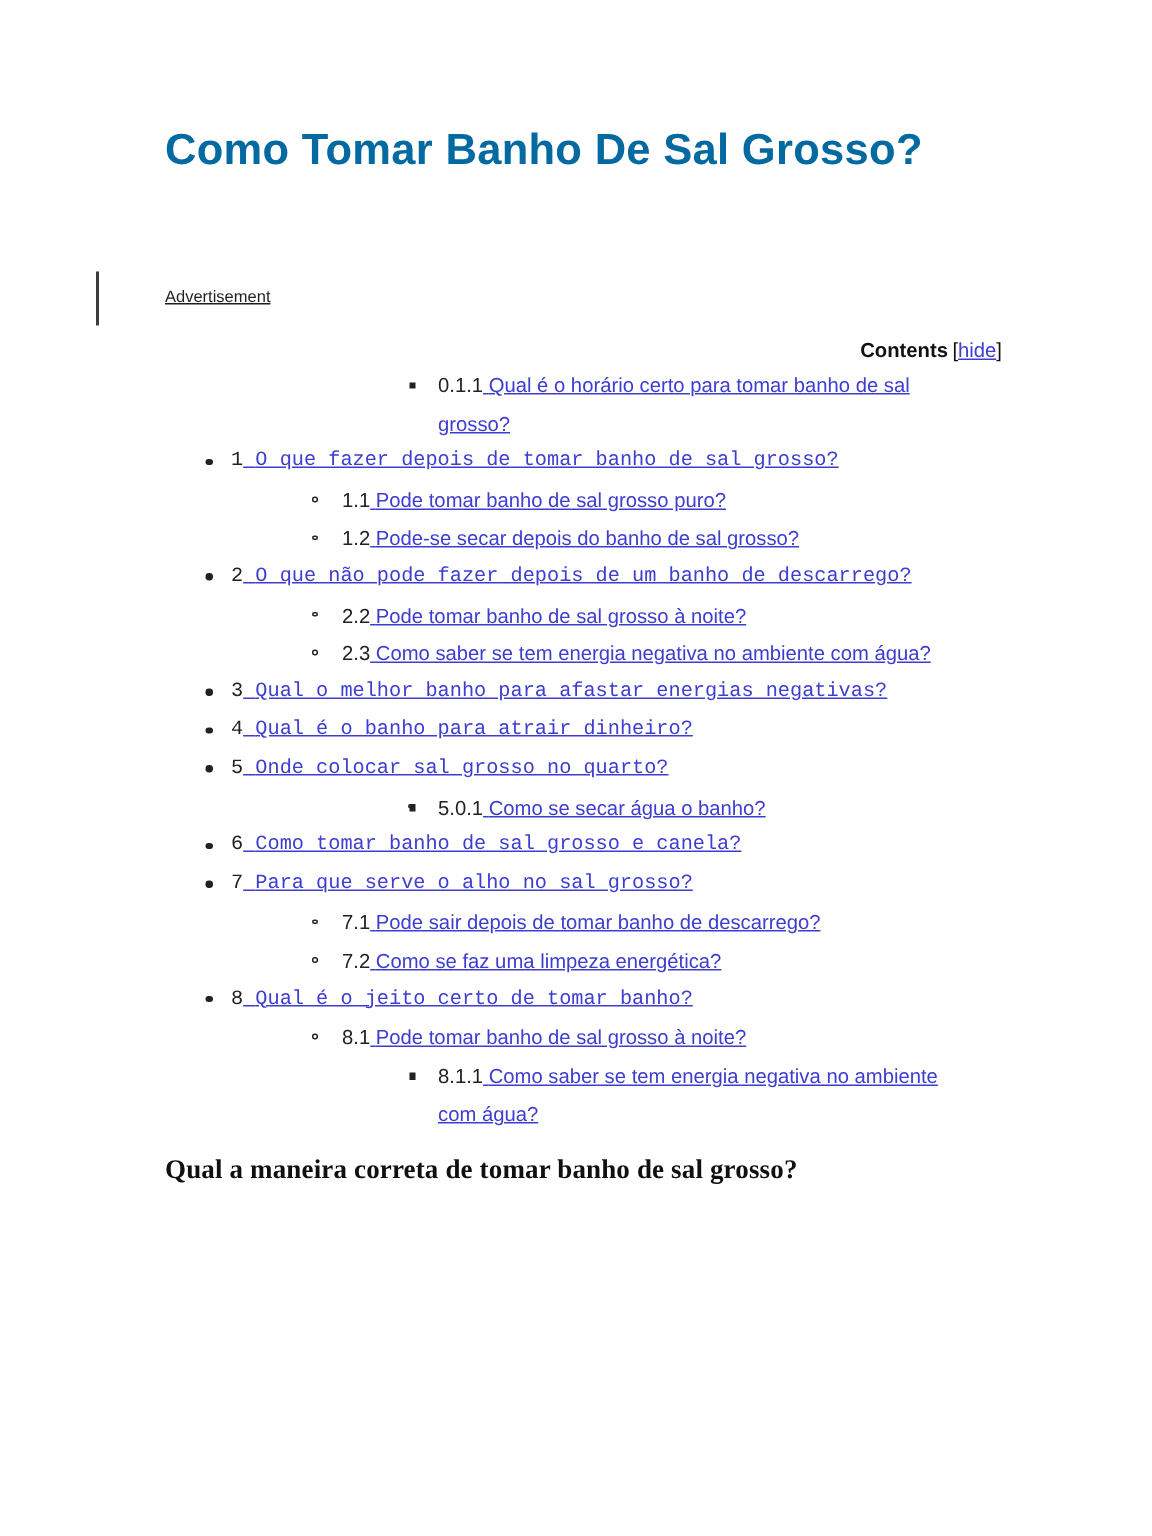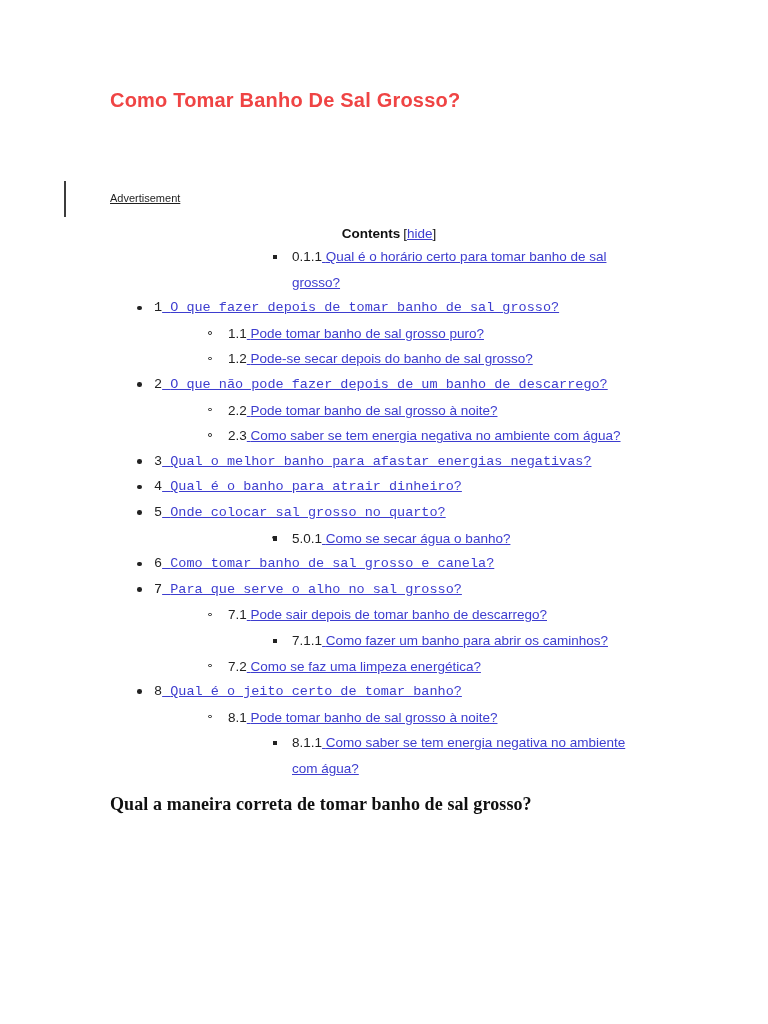--- a/index.html
+++ b/index.html
@@ -16,37 +16,37 @@
   .cursor-bar {
     position: absolute;
     left: 64px; top: 181px;
     width: 2px; height: 36px;
     background: #3c3c3c;
   }
   .page { padding: 0 100px 0 110px; }
 
   .doc-title {
     margin: 84px 0 0 0;
-    font-size: 20px;
+    font-size: 29px;
     line-height: 33px;
     font-weight: 700;
-    color: #ef4444;
+    color: #0369a1;
     letter-spacing: 0.2px;
   }
 
   .ad-line {
     margin-top: 75px;
     font-size: 11px;
     line-height: 13px;
   }
   .ad-label { color: #1f1f1f; text-decoration: underline; }
 
   .contents-line {
     margin-top: 21px;
-    text-align: center;
+    text-align: right;
     font-size: 13.5px;
     line-height: 16px;
     color: #111;
   }
   .contents-title { font-weight: 700; }
   .bracket { color: #111; }
   .bracket-open { margin-left: 3px; }
   a { color: var(--link); text-decoration: underline; cursor: pointer; }
   a.hide-link { font-weight: 400; }
 
@@ -122,21 +122,20 @@
       <li class="toc-item level-1 marker-disc"><span class="marker"></span><span class="toc-number">3</span><a class="toc-link" href="#">Qual o melhor banho para afastar energias negativas?</a></li>
       <li class="toc-item level-1 marker-disc"><span class="marker"></span><span class="toc-number">4</span><a class="toc-link" href="#">Qual é o banho para atrair dinheiro?</a></li>
       <li class="toc-item level-1 marker-disc"><span class="marker"></span><span class="toc-number">5</span><a class="toc-link" href="#">Onde colocar sal grosso no quarto?</a></li>
       <li class="toc-item level-3 marker-circle">
         <span class="marker"></span>
       </li>
       <li class="toc-item level-3 marker-square"><span class="marker"></span><span class="toc-number">5.0.1</span><a class="toc-link" href="#">Como se secar água o banho?</a></li>
       <li class="toc-item level-1 marker-disc"><span class="marker"></span><span class="toc-number">6</span><a class="toc-link" href="#">Como tomar banho de sal grosso e canela?</a></li>
       <li class="toc-item level-1 marker-disc"><span class="marker"></span><span class="toc-number">7</span><a class="toc-link" href="#">Para que serve o alho no sal grosso?</a></li>
       <li class="toc-item level-2 marker-circle"><span class="marker"></span><span class="toc-number">7.1</span><a class="toc-link" href="#">Pode sair depois de tomar banho de descarrego?</a></li>
-      <li class="toc-item level-3 marker-square"><span class="marker"></span><span class="toc-number">7.1.1</span><a class="toc-link" href="#">Como fazer um banho para abrir os caminhos?</a></li>
       <li class="toc-item level-2 marker-circle"><span class="marker"></span><span class="toc-number">7.2</span><a class="toc-link" href="#">Como se faz uma limpeza energética?</a></li>
       <li class="toc-item level-1 marker-disc"><span class="marker"></span><span class="toc-number">8</span><a class="toc-link" href="#">Qual é o jeito certo de tomar banho?</a></li>
       <li class="toc-item level-2 marker-circle"><span class="marker"></span><span class="toc-number">8.1</span><a class="toc-link" href="#">Pode tomar banho de sal grosso à noite?</a></li>
       <li class="toc-item level-3 marker-square"><span class="marker"></span><span class="toc-number">8.1.1</span><a class="toc-link" href="#">Como saber se tem energia negativa no ambiente com água?</a></li>
     </ul>
 
   <h2 class="section-heading">Qual a maneira correta de tomar banho de sal grosso?</h2>
 
 </div>
 

